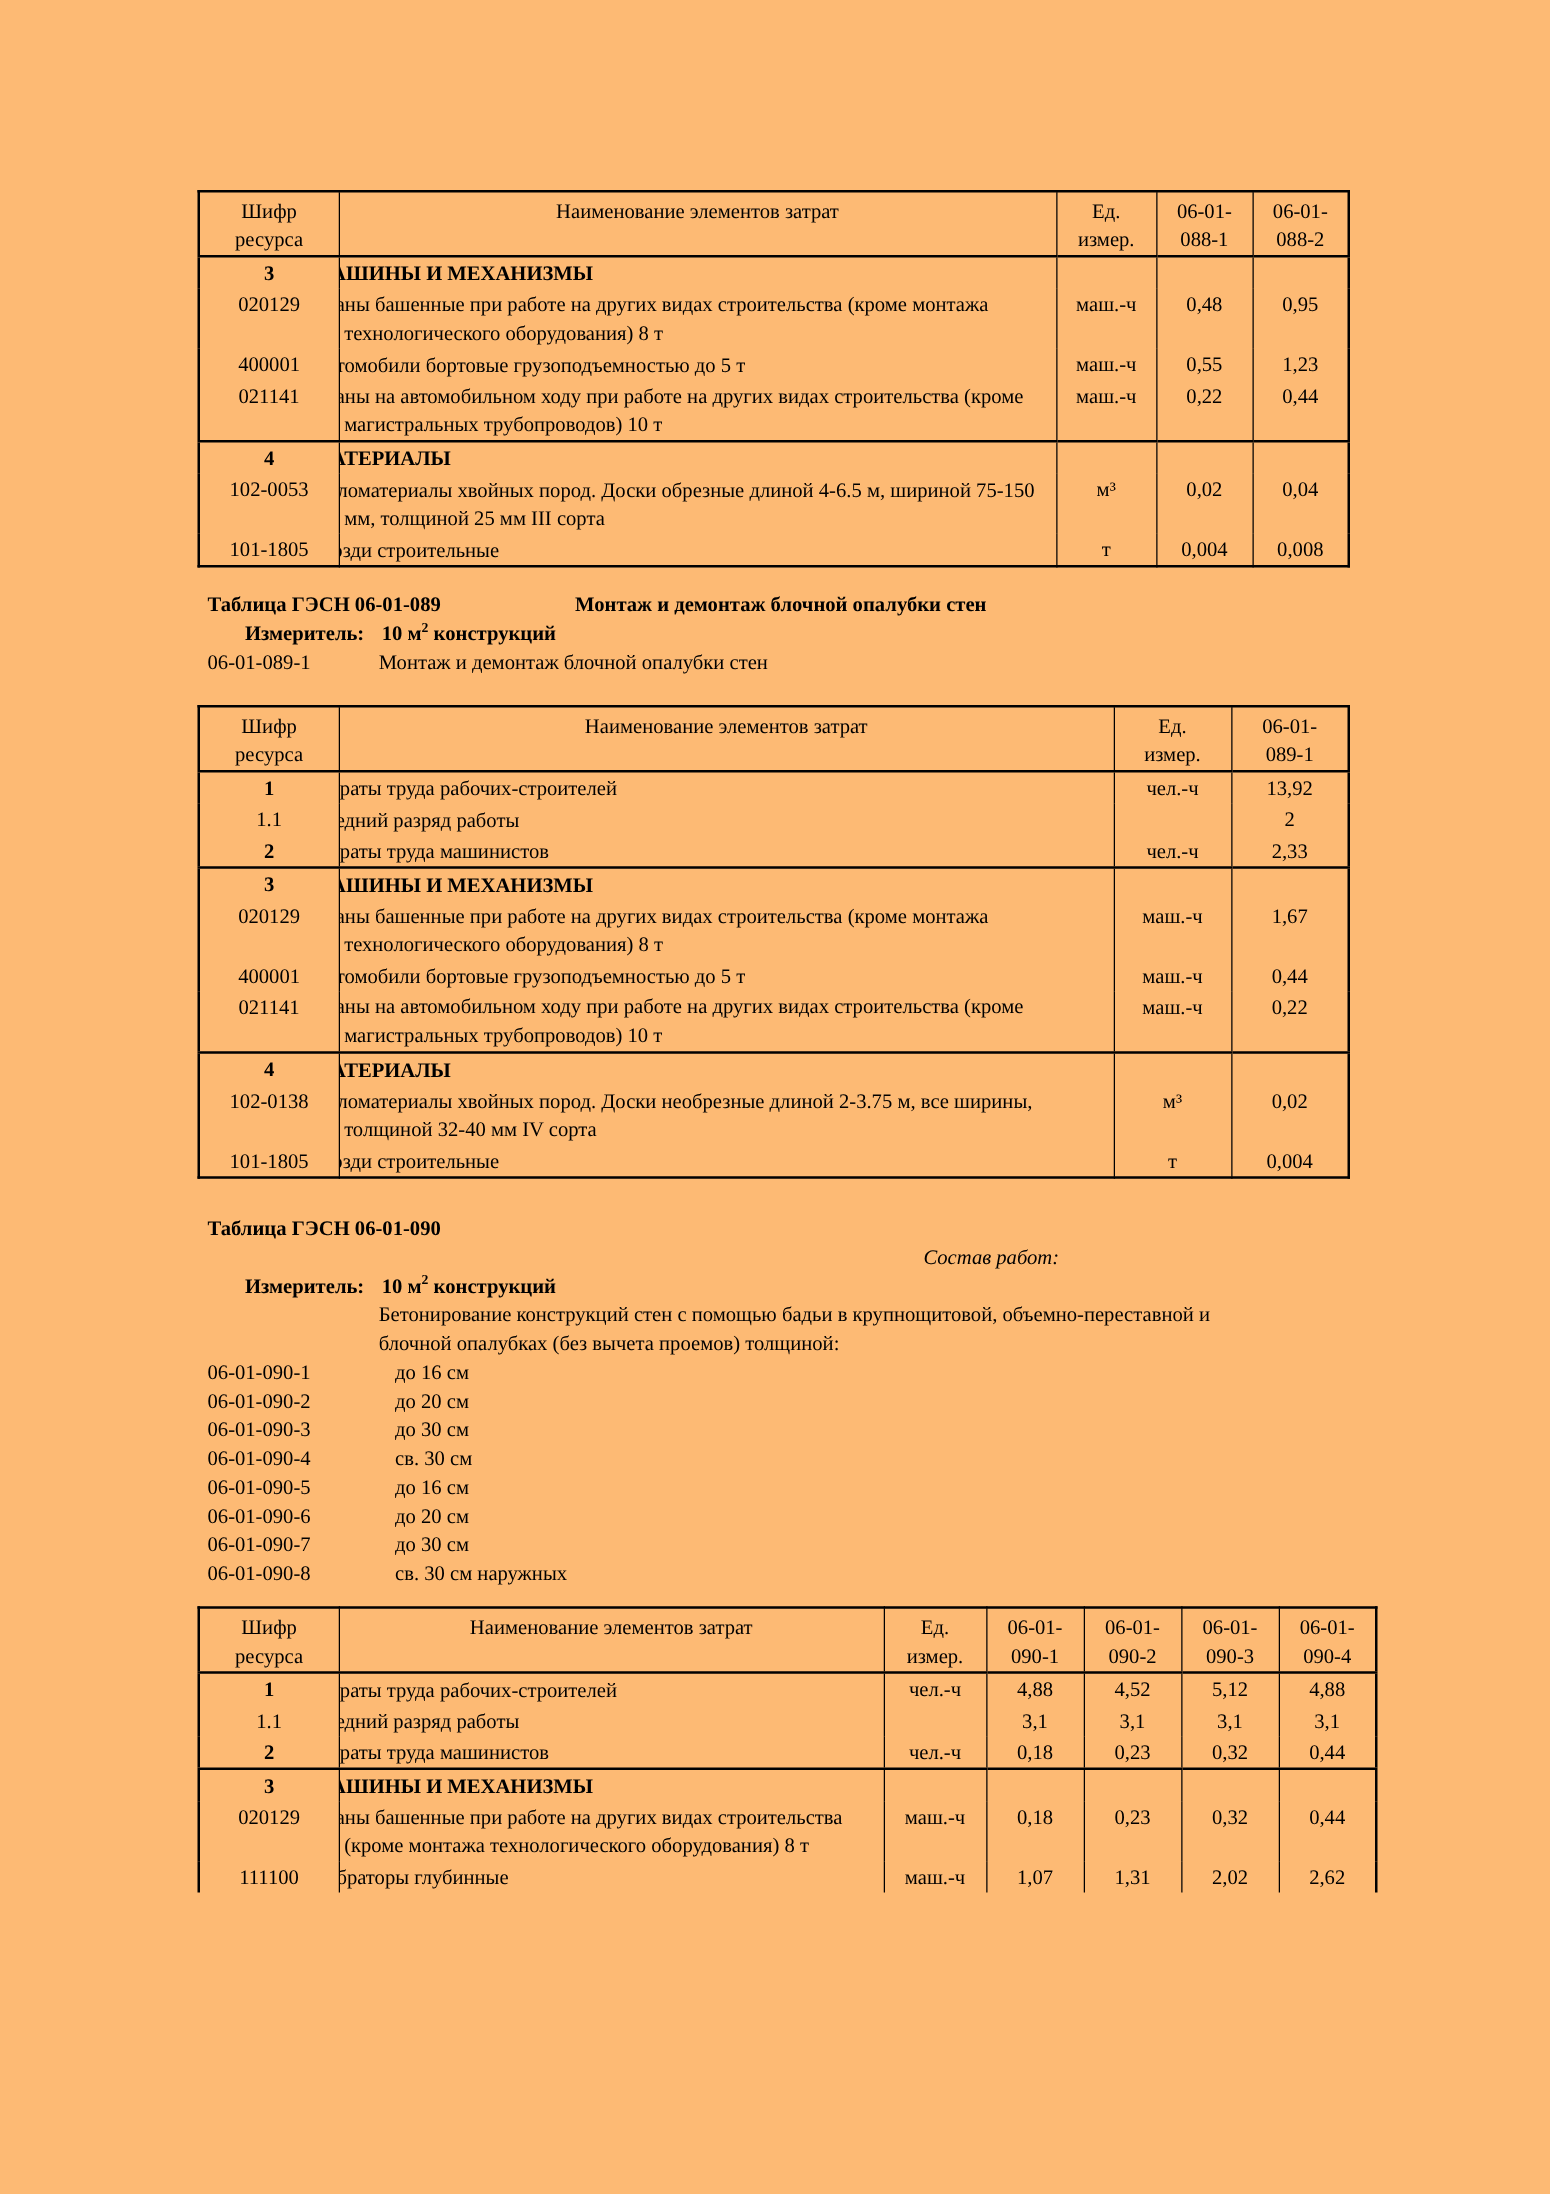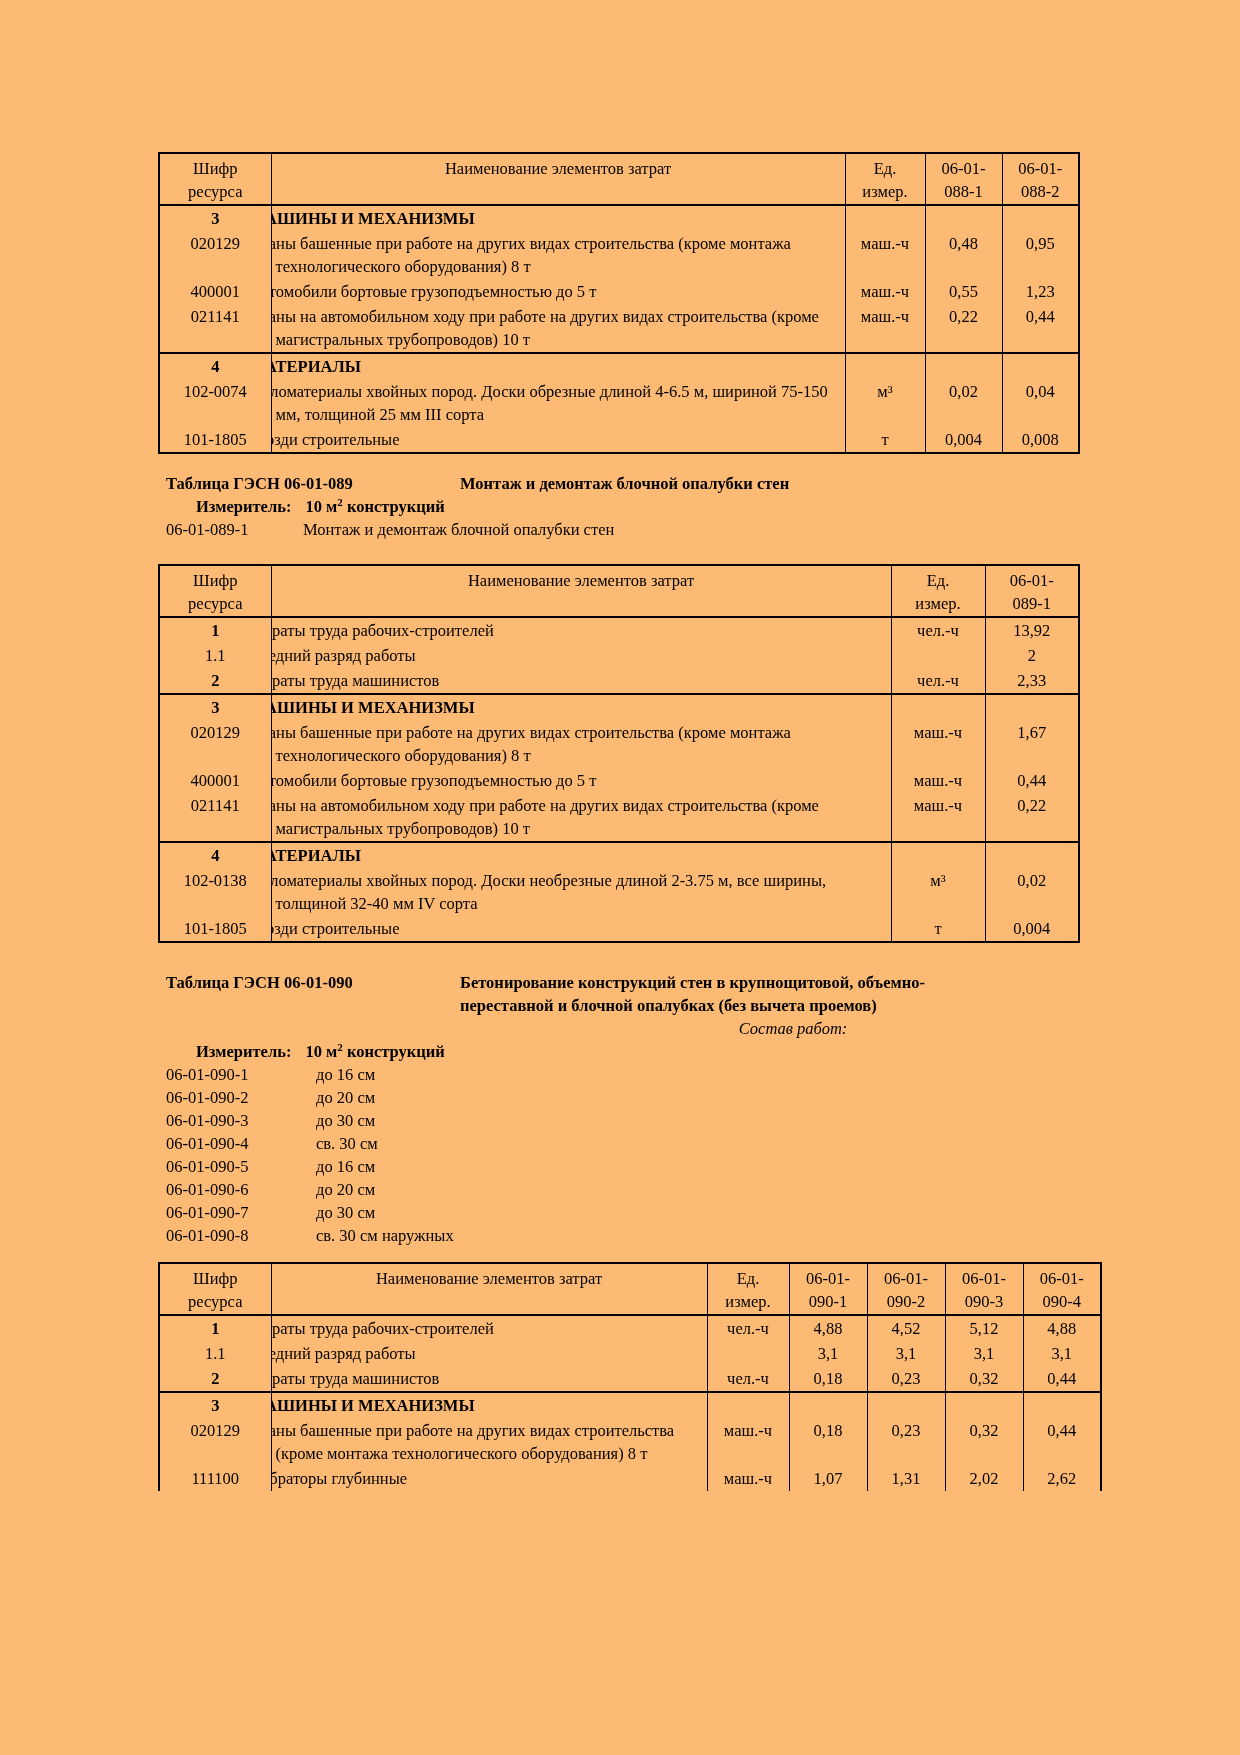--- a/index.html
+++ b/index.html
@@ -126,21 +126,21 @@
         <td class="v">0,44</td>
       </tr>
       <tr class="gs">
         <td class="c b">4</td>
         <td class="n sec">МАТЕРИАЛЫ</td>
         <td class="u"></td>
         <td class="v"></td>
         <td class="v"></td>
       </tr>
       <tr>
-        <td class="c">102-0074</td>
+        <td class="c">102-0053</td>
         <td class="n">Пиломатериалы хвойных пород. Доски обрезные длиной 4-6.5 м, шириной 75-150 мм, толщиной 25 мм III сорта</td>
         <td class="u">м³</td>
         <td class="v">0,02</td>
         <td class="v">0,04</td>
       </tr>
       <tr>
         <td class="c">101-1805</td>
         <td class="n">Гвозди строительные</td>
         <td class="u">т</td>
         <td class="v">0,004</td>
@@ -247,26 +247,26 @@
         <td class="n">Гвозди строительные</td>
         <td class="u">т</td>
         <td class="v">0,004</td>
       </tr>
     </tbody>
   </table>
 
   <div class="sec mt28">
     <div class="row-line">
       <div class="tbl-label">Таблица ГЭСН 06-01-090</div>
-      <div class="tbl-title">Бетонирование конструкций стен в крупнощитовой, объемно-переставной и блочной опалубках (без вычета проемов)</div>
     </div>
     <div class="comp-label">Состав работ:</div>
     <div class="meter-line">
       <span>Измеритель:</span><span class="mv"><span>10 м</span><sup>2</sup><span> конструкций</span></span>
     </div>
+    <div class="para">Бетонирование конструкций стен с помощью бадьи в крупнощитовой, объемно-переставной и блочной опалубках (без вычета проемов) толщиной:</div>
     <div class="item-line">
       <div class="item-code">06-01-090-1</div>
       <div style="padding-left:13px">до 16 см</div>
     </div>
     <div class="item-line">
       <div class="item-code">06-01-090-2</div>
       <div style="padding-left:13px">до 20 см</div>
     </div>
     <div class="item-line">
       <div class="item-code">06-01-090-3</div>

